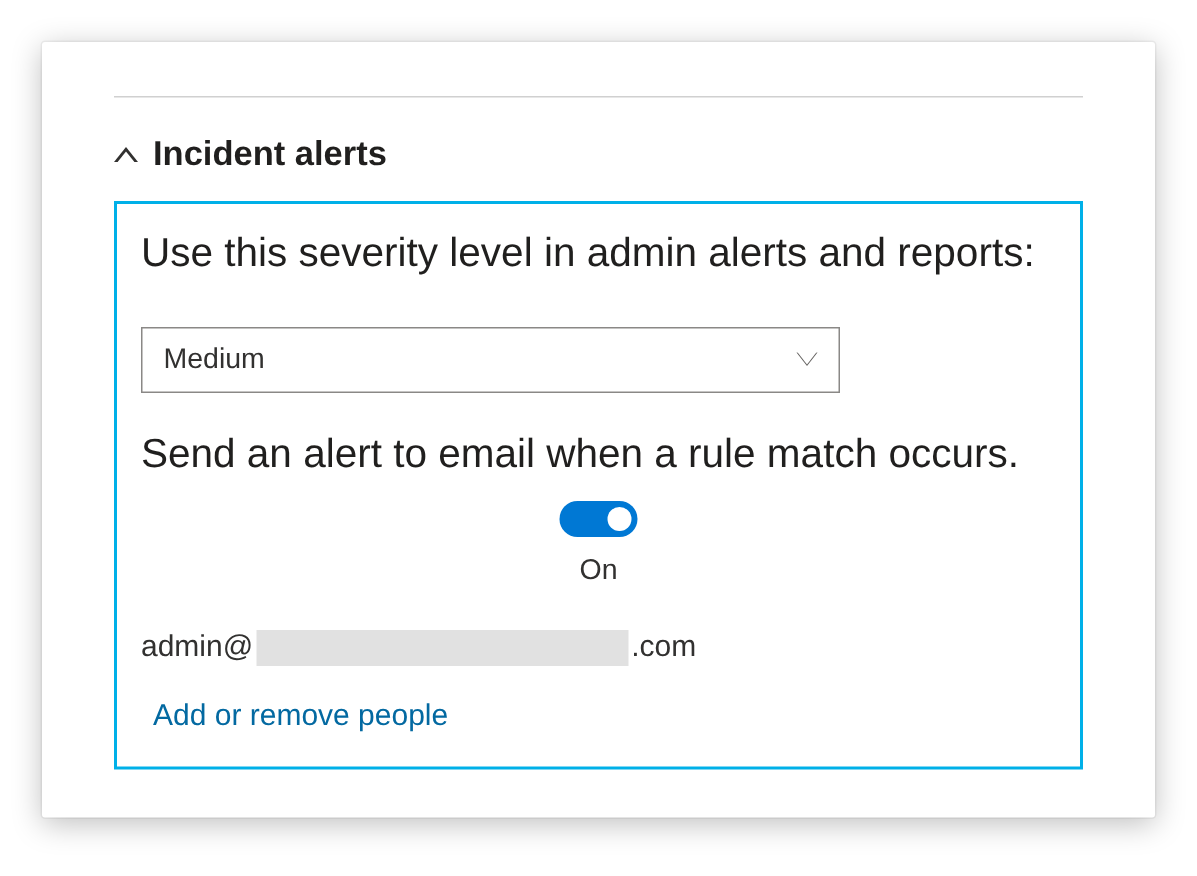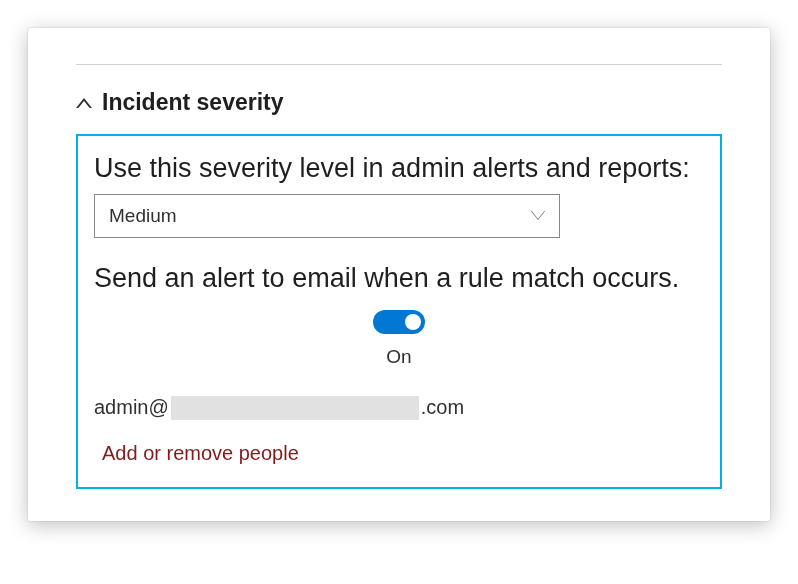--- a/index.html
+++ b/index.html
@@ -58,21 +58,21 @@
       border: 2px solid #00b0e8;
       padding: 14px 16px 22px 16px;
     }
     .label-text {
       font-size: 27px;
       color: #201f1e;
       font-weight: 400;
       line-height: 1.4;
     }
     .dropdown {
-      margin-top: 6px;
+      margin-top: 30px;
       margin-bottom: 22px;
       width: 466px;
       height: 44px;
       border: 1px solid #8a8886;
       background: #ffffff;
       display: flex;
       align-items: center;
       justify-content: space-between;
       padding: 0 14px;
       cursor: pointer;
@@ -139,38 +139,38 @@
     }
     .redacted {
       display: inline-block;
       width: 248px;
       height: 24px;
       background: #e1e1e1;
       margin: 0 2px;
     }
     .link {
       font-size: 20px;
-      color: #7f1d1d;
+      color: #0369a1;
       cursor: pointer;
       display: inline-block;
       margin-left: 8px;
     }
     .mb-heading {
       margin-bottom: 0;
     }
   </style>
 </head>
 <body>
 
 <div class="panel-wrapper">
   <div class="panel-inner">
 
     <div class="section-header">
       <span class="chevron-up"></span>
-      <span class="section-title">Incident severity</span>
+      <span class="section-title">Incident alerts</span>
     </div>
 
     <div class="highlight-box">
       
       <div class="label-text">Use this severity level in admin alerts and reports:</div>
       
       <div class="dropdown">
         <span class="dropdown-value">Medium</span>
         <span class="chevron-down"></span>
       </div>

